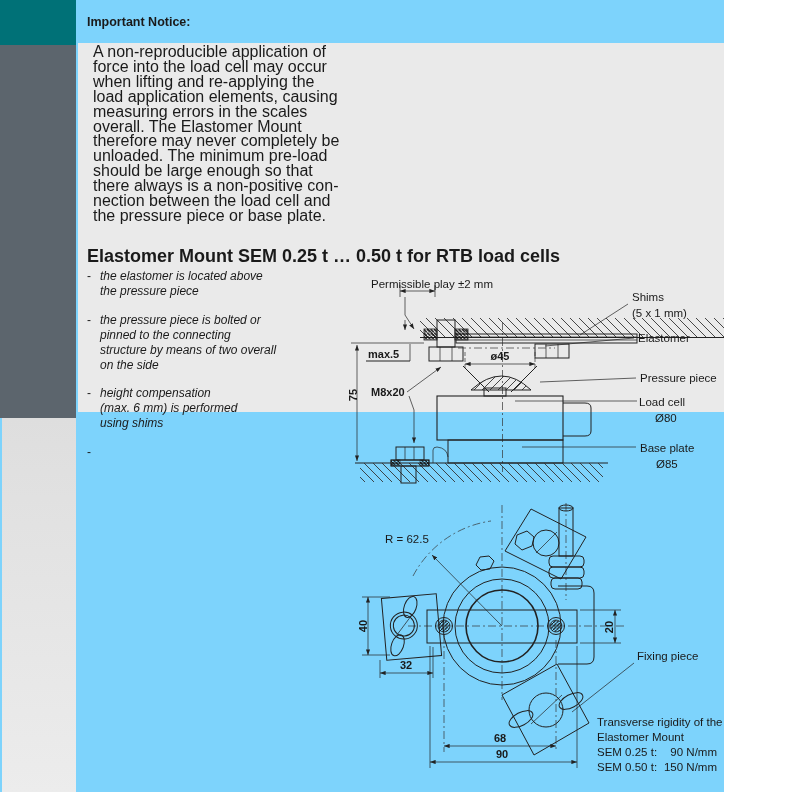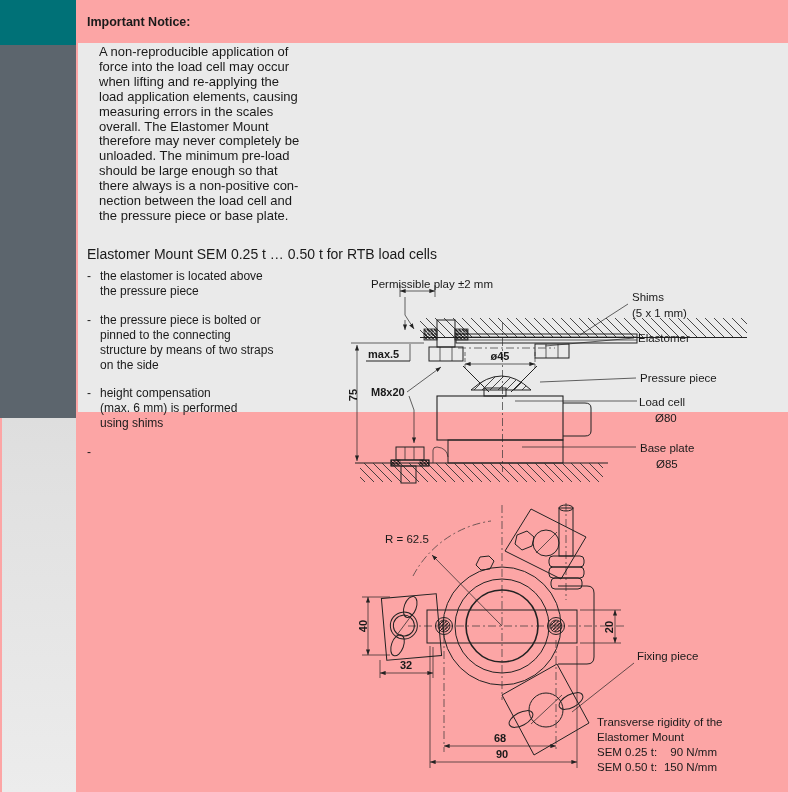--- a/index.html
+++ b/index.html
@@ -1,30 +1,30 @@
 <!DOCTYPE html>
 <html><head>
 <meta charset="utf-8">
 <style>
   html,body{margin:0;padding:0;background:#fff;}
-  .page{position:relative;width:788px;height:792px;background:#fca5a5;overflow:hidden;
-        font-family:"Liberation Sans",sans-serif;color:#1a1a1a;}
+  .page{position:relative;width:679px;height:792px;background:#7dd3fc;overflow:hidden;
+        font-family:"Liberation Sans",sans-serif;color:#1a1a1a;padding-left:45px;}
   .teal-block{position:absolute;left:0;top:0;width:76px;height:45px;}
   .dark-sidebar{position:absolute;left:0;top:45px;width:76px;height:373px;}
   .light-sidebar{position:absolute;left:2px;top:418px;width:74px;height:374px;
         background:linear-gradient(to bottom,#dedede,#ececec);}
   .gray-band{position:absolute;left:78px;top:43px;width:710px;height:369px;}
   .notice-title{position:absolute;left:87px;top:15px;font-size:12.5px;font-weight:bold;}
-  .notice-body{position:absolute;left:99px;top:45px;width:250px;font-size:13px;
+  .notice-body{position:absolute;left:93px;top:45px;width:250px;font-size:16px;
         line-height:14.9px;white-space:pre-line;}
-  .section-title{position:absolute;left:87px;top:246px;font-size:14px;font-weight:normal;}
+  .section-title{position:absolute;left:87px;top:246px;font-size:18px;font-weight:bold;}
   .bullets{position:absolute;left:87px;top:269px;width:265px;font-size:12px;line-height:14.9px;}
   .bullet{display:flex;margin-bottom:14px;}
   .bullet .dash{width:13px;flex:0 0 13px;}
-  .bullet .btext{white-space:pre-line;}
+  .bullet .btext{white-space:pre-line;font-style:italic;}
   svg{position:absolute;overflow:visible;}
   svg text{font-family:"Liberation Sans",sans-serif;font-size:11.5px;fill:#1a1a1a;}
   svg text.dim{font-weight:bold;font-size:11px;}
   .ln{stroke:#222;stroke-width:1;fill:none;}
   .thin{stroke:#222;stroke-width:0.7;fill:none;}
   .thick{stroke:#222;stroke-width:1.6;fill:none;}
   .cl{stroke:#333;stroke-width:0.7;fill:none;stroke-dasharray:8 3 2 3;}
   .dsh{stroke:#333;stroke-width:0.7;fill:none;stroke-dasharray:4 2;}
 </style>
 </head>
@@ -56,21 +56,21 @@
   <div class="bullets">
     <div class="bullet">
       <span class="dash">-</span>
       <span class="btext">the elastomer is located above
 the pressure piece</span>
     </div>
     <div class="bullet">
       <span class="dash">-</span>
       <span class="btext">the pressure piece is bolted or
 pinned to the connecting
-structure by means of two straps
+structure by means of two overall
 on the side</span>
     </div>
     <div class="bullet">
       <span class="dash">-</span>
       <span class="btext">height compensation
 (max. 6 mm) is performed
 using shims</span>
     </div>
     <div class="bullet">
       <span class="dash">-</span>

